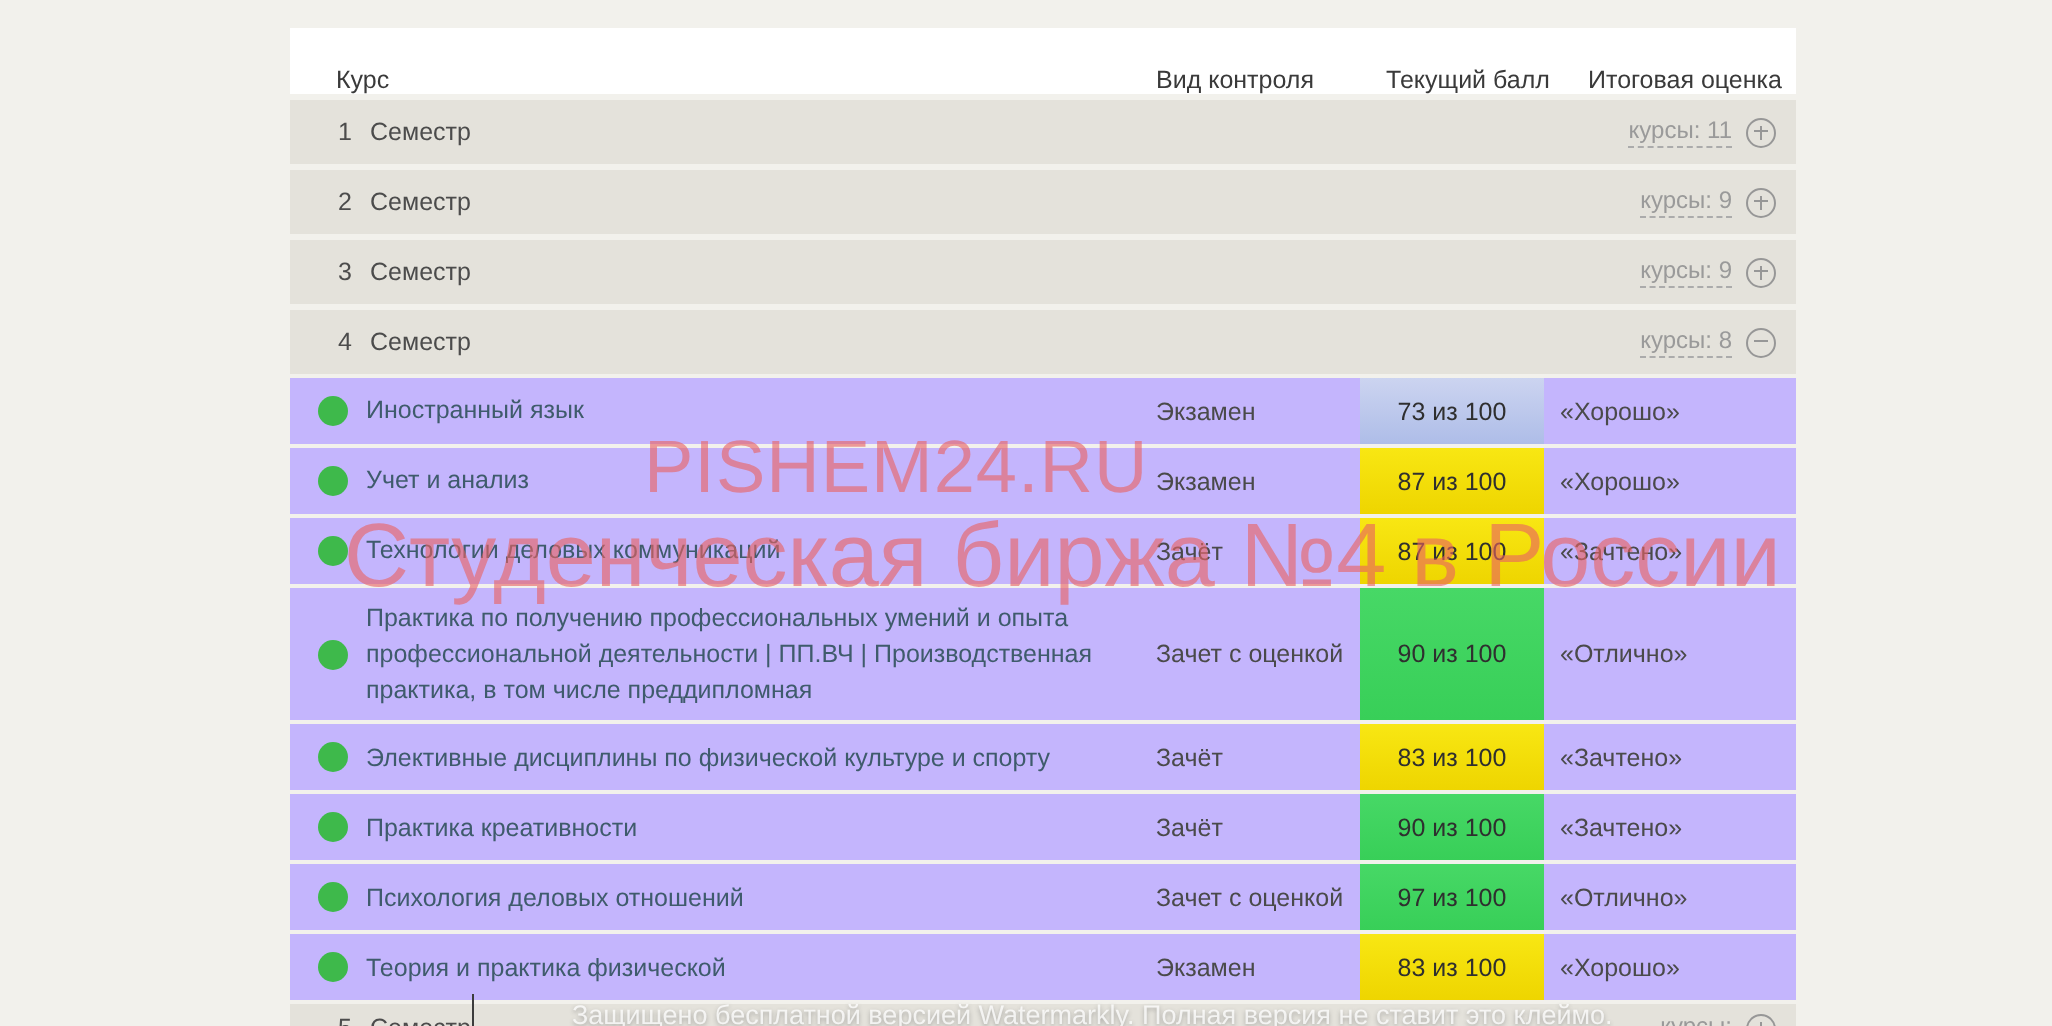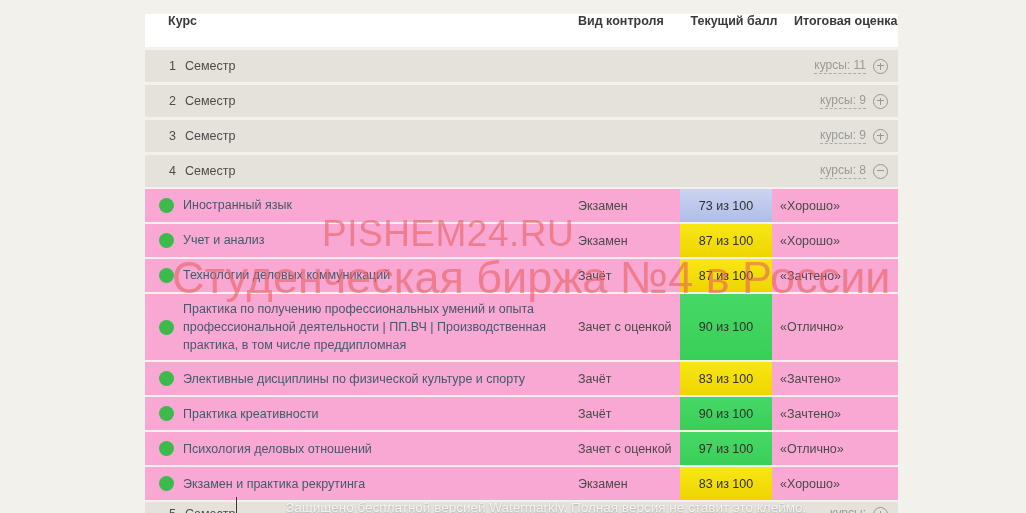--- a/index.html
+++ b/index.html
@@ -8,23 +8,23 @@
     position:relative;
     background:#f2f1ec;
     font-family:"Liberation Sans","DejaVu Sans",sans-serif;
     font-size:12.5px;
     color:#4a4a4a;
   }
   .gradebook { position:absolute; left:145px; top:14px; width:753px; }
 
   
   .thead {
-    display:flex; align-items:flex-start;
+    display:flex; align-items:flex-end;
     height:33px; background:#ffffff;
-    font-weight:700; color:#3a3a3a;
+    font-weight:400; color:#3a3a3a;
   }
   .c1 { width:433px; padding-left:23px; }
   .c2 { width:102px; }
   .c3 { width:108px; text-align:center; }
   .c4 { flex:1; padding-left:6px; }
 
   
   .sem-row {
     display:flex; align-items:center;
     height:32px; background:#e4e2db;
@@ -47,21 +47,21 @@
     height:1px; margin-top:-1px; background:#979797;
   }
   .ic-plus::after {
     content:""; position:absolute; top:3px; bottom:3px; left:50%;
     width:1px; margin-left:-1px; background:#979797;
   }
 
   
   .course-row {
     display:flex; align-items:center;
-    min-height:33px; background:#f9a8d4;
+    min-height:33px; background:#c4b5fd;
     margin-top:2px;
   }
   .course-left {
     width:433px; display:flex; align-items:center;
     padding:6px 14px 6px 14px;
   }
   .dot {
     width:15px; height:15px; border-radius:50%;
     background:#3eb94b; flex:0 0 15px; margin-right:9px;
   }
@@ -218,21 +218,21 @@
       <a class="course-name">Психология деловых отношений</a>
     </div>
     <div class="course-control">Зачет с оценкой</div>
     <div class="course-score sc-green">97 из 100</div>
     <div class="course-grade">«Отлично»</div>
   </div>
 
   <div class="course-row">
     <div class="course-left">
       <span class="dot"></span>
-      <a class="course-name">Экзамен и практика рекрутинга</a>
+      <a class="course-name">Теория и практика физической</a>
     </div>
     <div class="course-control">Экзамен</div>
     <div class="course-score sc-yellow">83 из 100</div>
     <div class="course-grade">«Хорошо»</div>
   </div>
 
 </div>
 
 <div class="partial-row">
   <div class="inner">

